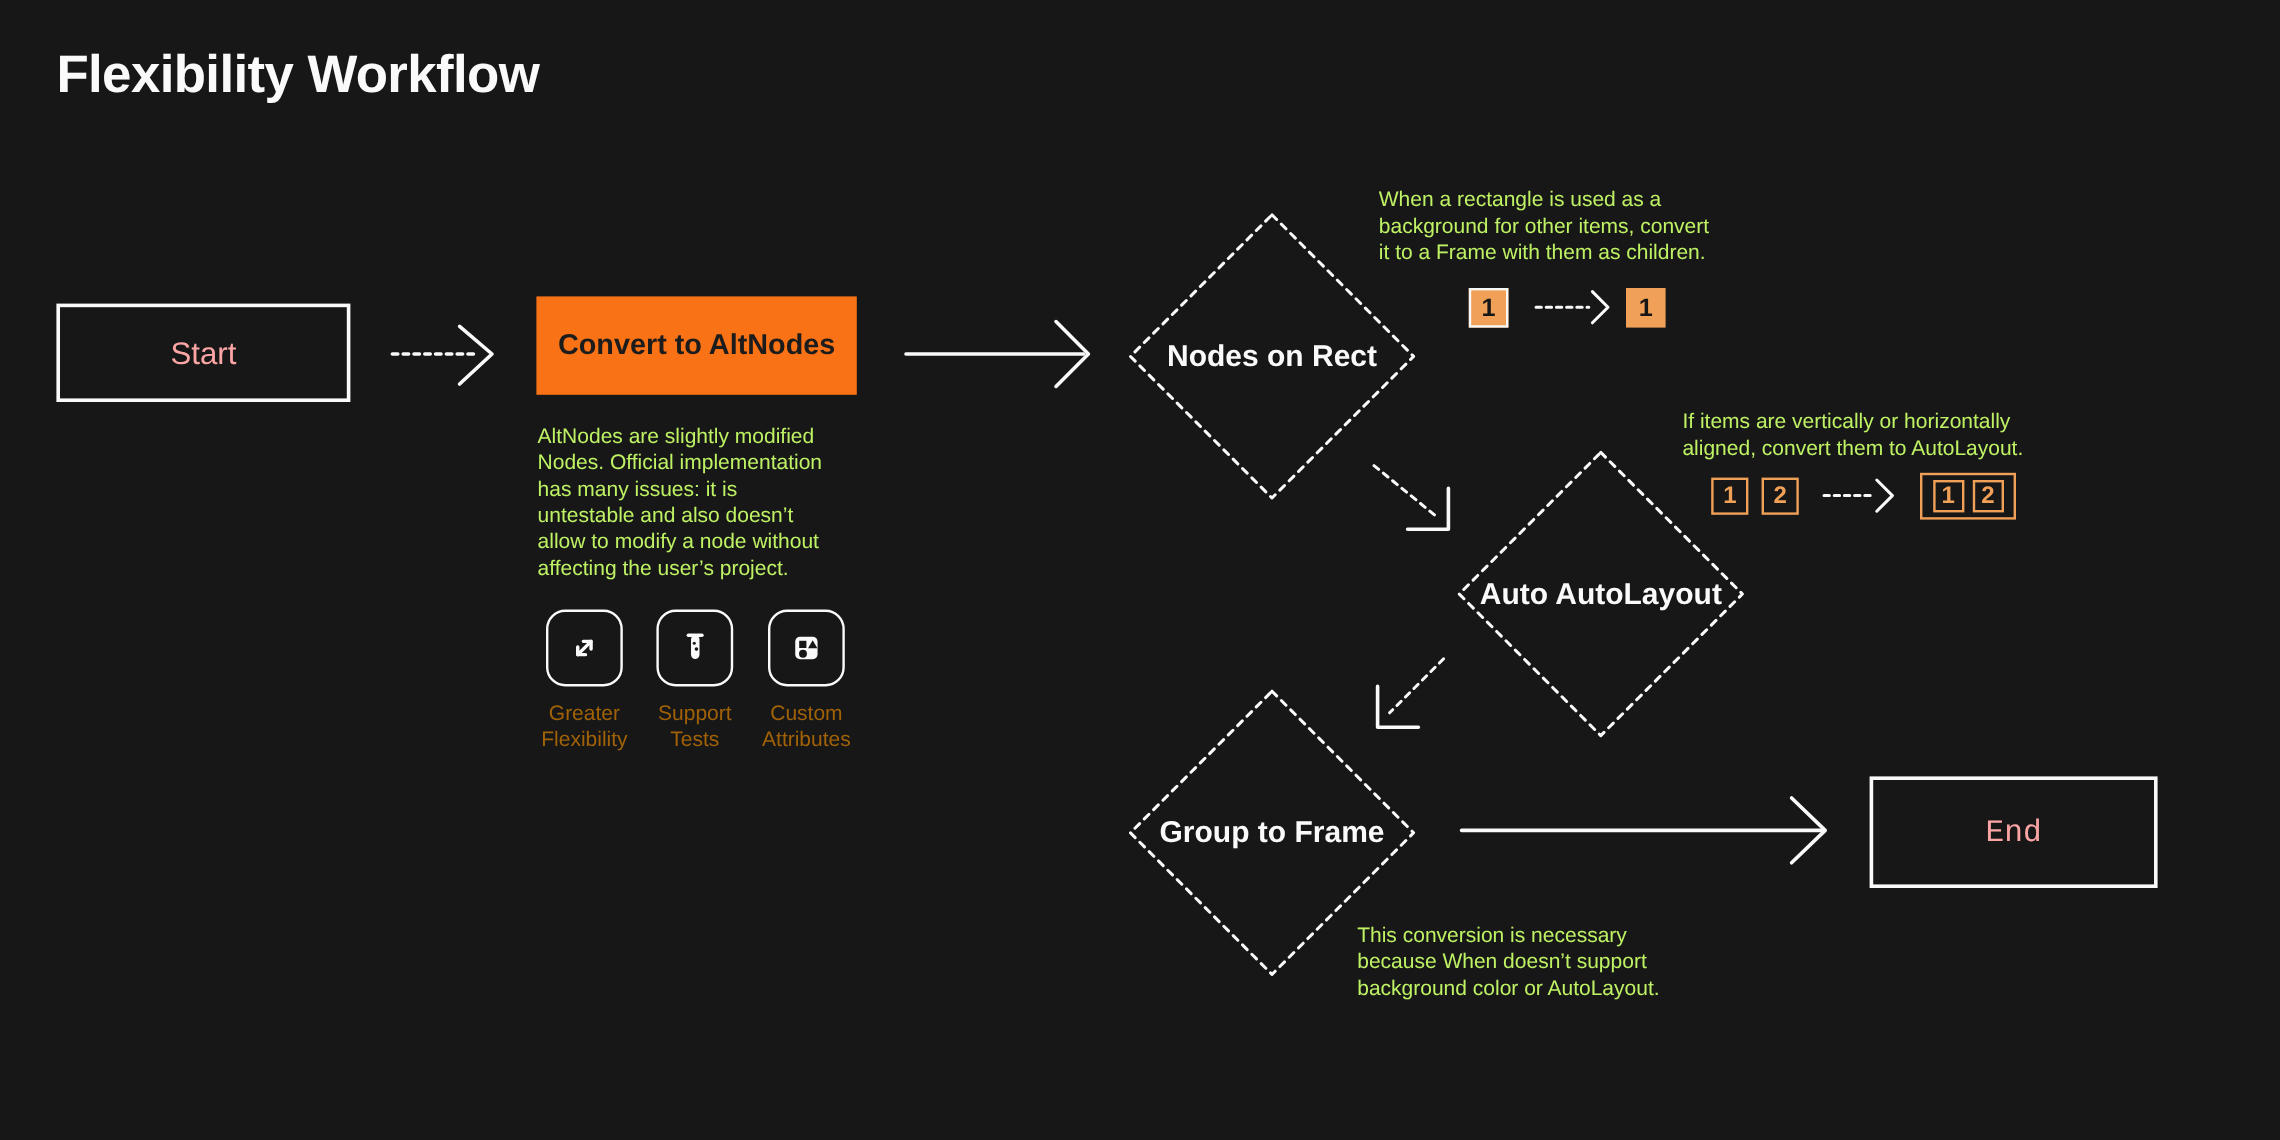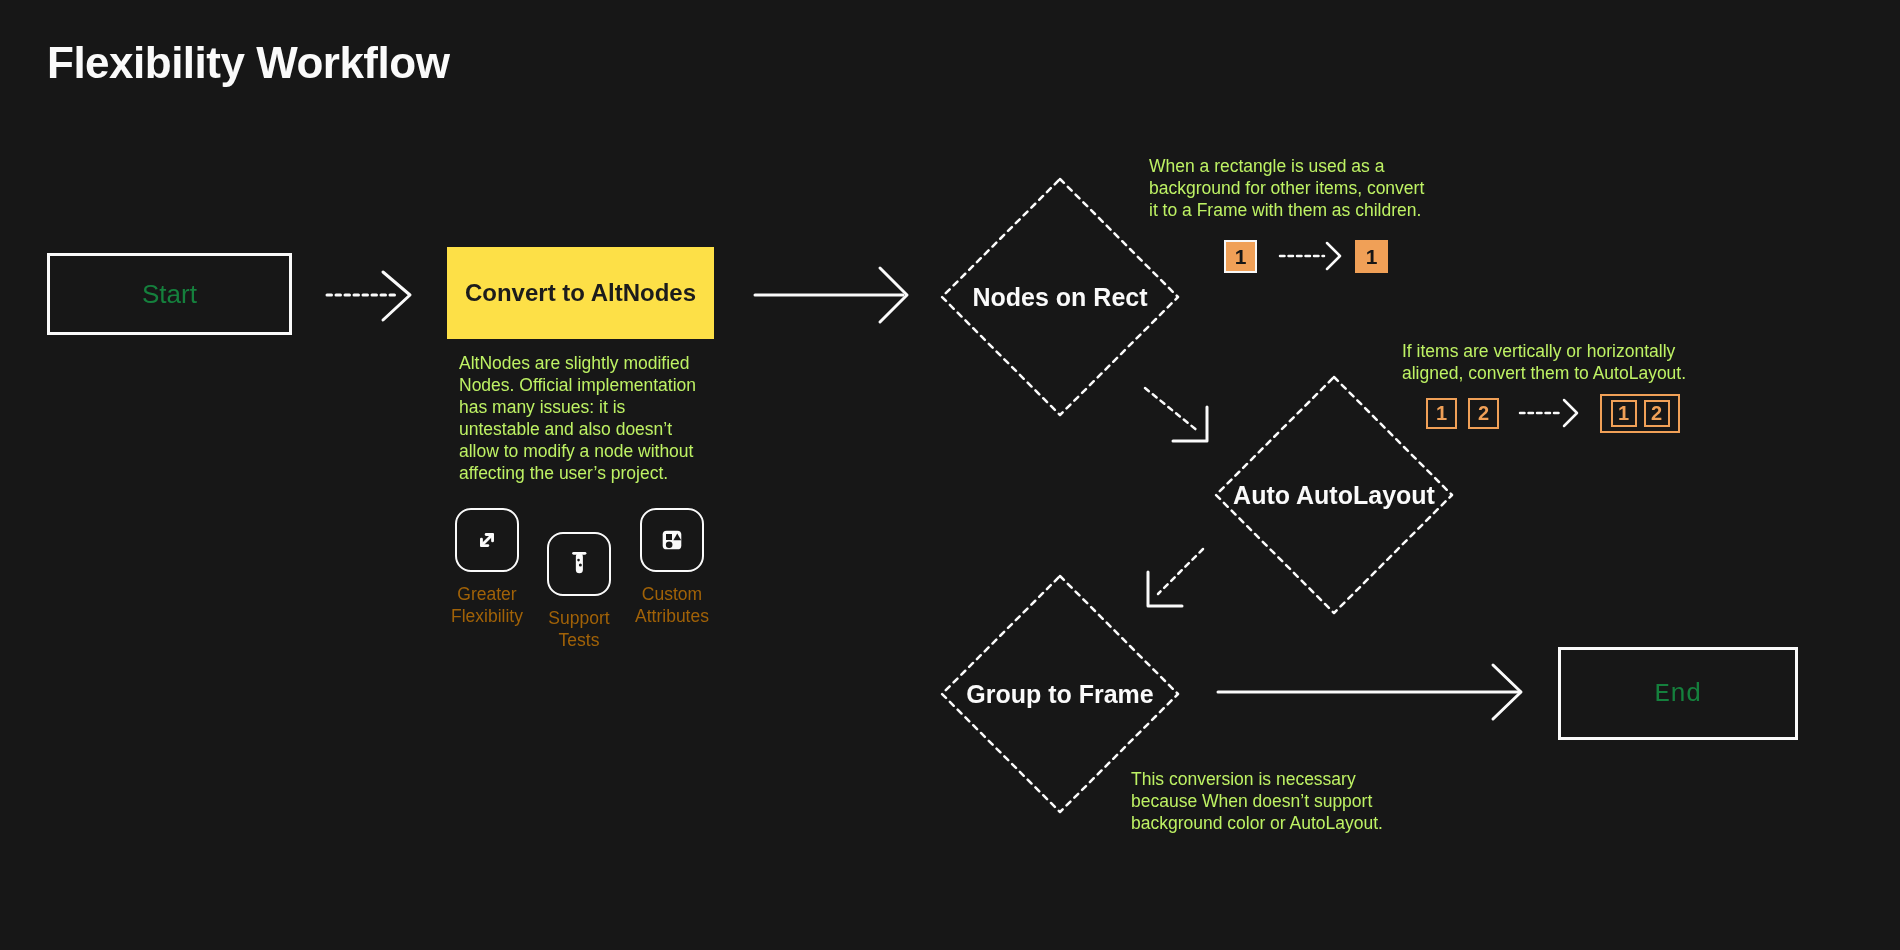--- a/index.html
+++ b/index.html
@@ -16,55 +16,55 @@
 
   #page-title{
     left:47px;top:38px;
     font-size:44px;font-weight:800;letter-spacing:-0.5px;color:#FAFAFA;
   }
 
   
   .terminal-box{
     border:3px solid #FAFAFA;
     display:flex;align-items:center;justify-content:center;
-    font-size:26px;color:#15803d;
+    font-size:26px;color:#fca5a5;
     box-sizing:border-box;
   }
   #start-box{left:47px;top:253px;width:245px;height:82px;}
   #end-box{left:1558px;top:647px;width:240px;height:93px;font-family:Liberation Mono, monospace;}
 
   
   #convert-box{
-    left:447px;top:247px;width:267px;height:92px;
-    background:#fde047;
+    left:447px;top:247px;width:267px;height:82px;
+    background:#f97316;
     display:flex;align-items:center;justify-content:center;
     font-size:24px;font-weight:600;color:#1C1C1C;
   }
 
   
   .diamond-label{
     width:236px;height:236px;
     display:flex;align-items:center;justify-content:center;
     font-size:25px;color:#FAFAFA;text-align:center;font-weight:bold;
   }
   #diamond1-label{left:942px;top:179px;}
   #diamond2-label{left:1216px;top:377px;}
   #diamond3-label{left:942px;top:576px;}
 
   
   .note{font-size:17.5px;line-height:22px;color:#bef264;}
-  #altnodes-note{left:448px;top:352px;width:310px;margin-left:11px;}
+  #altnodes-note{left:448px;top:352px;width:310px;}
   #rect-note{left:1149px;top:155px;width:360px;}
   #autolayout-note{left:1402px;top:340px;width:340px;}
   #group-note{left:1131px;top:768px;width:320px;}
 
   
   .feature{width:96px;display:flex;flex-direction:column;align-items:center;}
   #feature-1{left:439px;top:508px;}
-  #feature-2{left:531px;top:508px;margin-top:24px;}
+  #feature-2{left:531px;top:508px;}
   #feature-3{left:624px;top:508px;}
   .icon-box{
     width:64px;height:64px;box-sizing:border-box;
     border:2.5px solid #FAFAFA;border-radius:16px;
     display:flex;align-items:center;justify-content:center;
   }
   .feature-label{margin-top:11px;font-size:17.5px;line-height:22px;text-align:center;color:#a16207;}
 
   
   .demo-sq{

